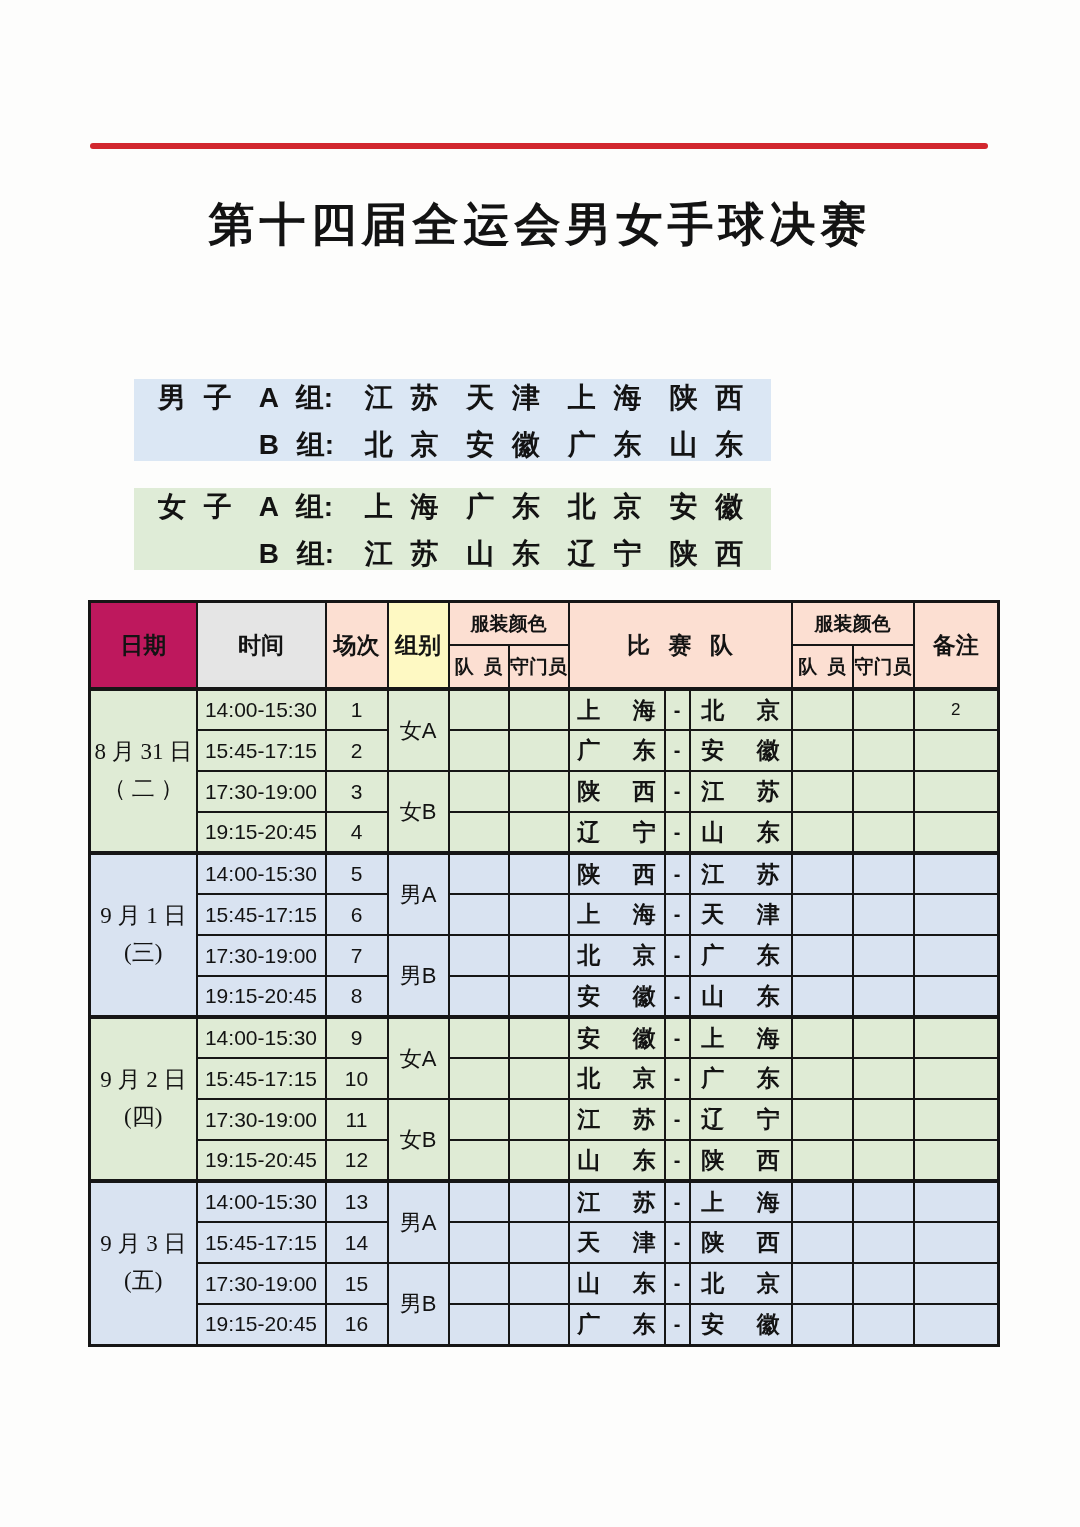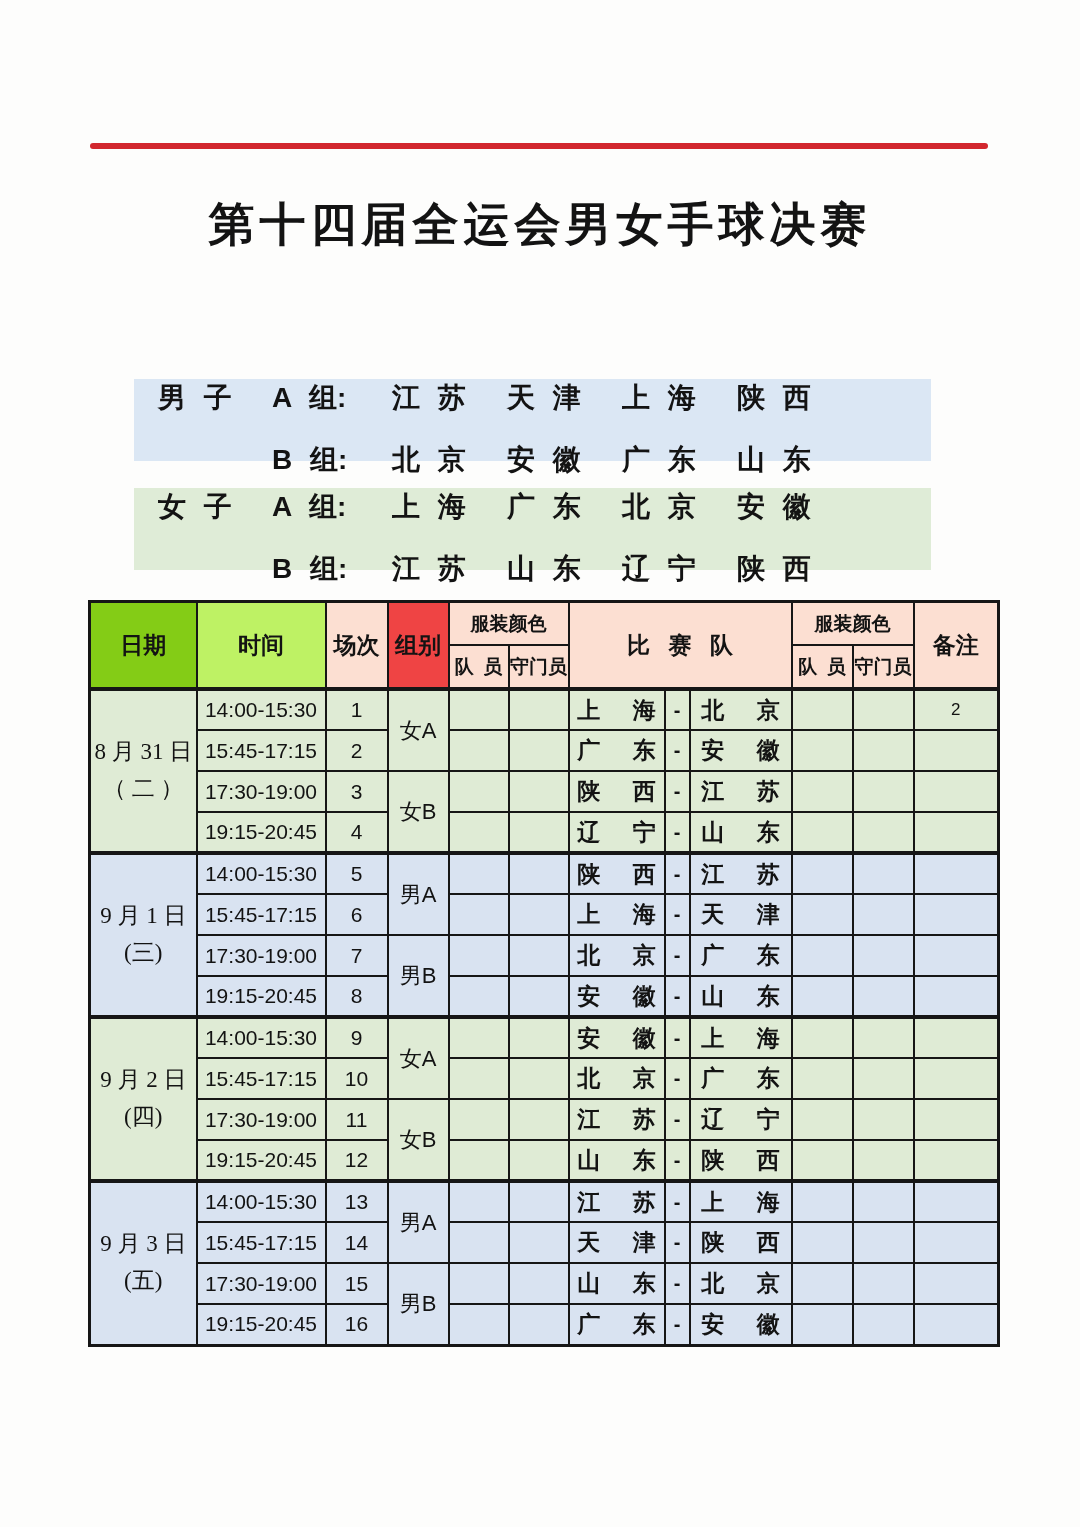--- a/index.html
+++ b/index.html
@@ -10,22 +10,22 @@
   .red-rule{position:absolute;left:90px;top:143px;width:898px;height:6px;border-radius:3px;}
   .title{
     position:absolute;top:194px;left:0;width:100%;text-align:center;
     font-size:46px;font-weight:bold;letter-spacing:5px;white-space:nowrap;
   }
   .subtitle{
     position:absolute;top:298px;left:0;width:100%;text-align:center;
     font-size:40px;font-weight:700;letter-spacing:2px;white-space:nowrap;
   }
   .panel{
-    position:absolute;left:134px;width:797px;height:82px;
-    display:flex;flex-direction:column;justify-content:flex-start;gap:24px;
+    position:absolute;left:134px;width:637px;height:82px;
+    display:flex;flex-direction:column;justify-content:flex-start;gap:9px;
   }
   .panel-men{top:379px;}
   .panel-women{top:488px;}
   .panel-row{display:flex;align-items:center;font-size:28px;font-weight:bold;word-spacing:10px;white-space:nowrap;}
   .panel-gender{width:114px;padding-left:24px;}
   .panel-gender-spacer{width:114px;padding-left:24px;}
   .panel-grouplabel{width:120px;}
   .panel-team{width:115px;}
 
   table.schedule{
@@ -109,24 +109,24 @@
         <col style="width:60px">
         <col style="width:96px">
         <col style="width:25px">
       <col style="width:102px">
         <col style="width:61px">
         <col style="width:61px">
         <col style="width:85px">
     </colgroup>
     <thead>
       <tr>
-        <th class="h-main" rowspan="2" style="background:#84cc16;">日期</th>
-        <th class="h-main" rowspan="2" style="background:#bef264;">时间</th>
+        <th class="h-main" rowspan="2" style="background:#be185d;">日期</th>
+        <th class="h-main" rowspan="2" style="background:#e5e5e5;">时间</th>
         <th class="h-main" rowspan="2" style="background:#fcdfd2;text-align:center;">场次</th>
-        <th class="h-main" rowspan="2" style="background:#ef4444;">组别</th>
+        <th class="h-main" rowspan="2" style="background:#fef9c3;">组别</th>
         <th class="h-sub" colspan="2" style="background:#fcdfd2;">服装颜色</th>
         <th class="h-main" colspan="3" rowspan="2" style="background:#fcdfd2;">比 赛 队</th>
         <th class="h-sub" colspan="2" style="background:#fcdfd2;">服装颜色</th>
         <th class="h-main" rowspan="2" style="background:#fcdfd2;">备注</th>
       </tr>
       <tr>
         <th class="h-sub" style="background:#fcdfd2;">队 员</th>
         <th class="h-sub" style="background:#fcdfd2;">守门员</th>
         <th class="h-sub" style="background:#fcdfd2;">队 员</th>
         <th class="h-sub" style="background:#fcdfd2;">守门员</th>

